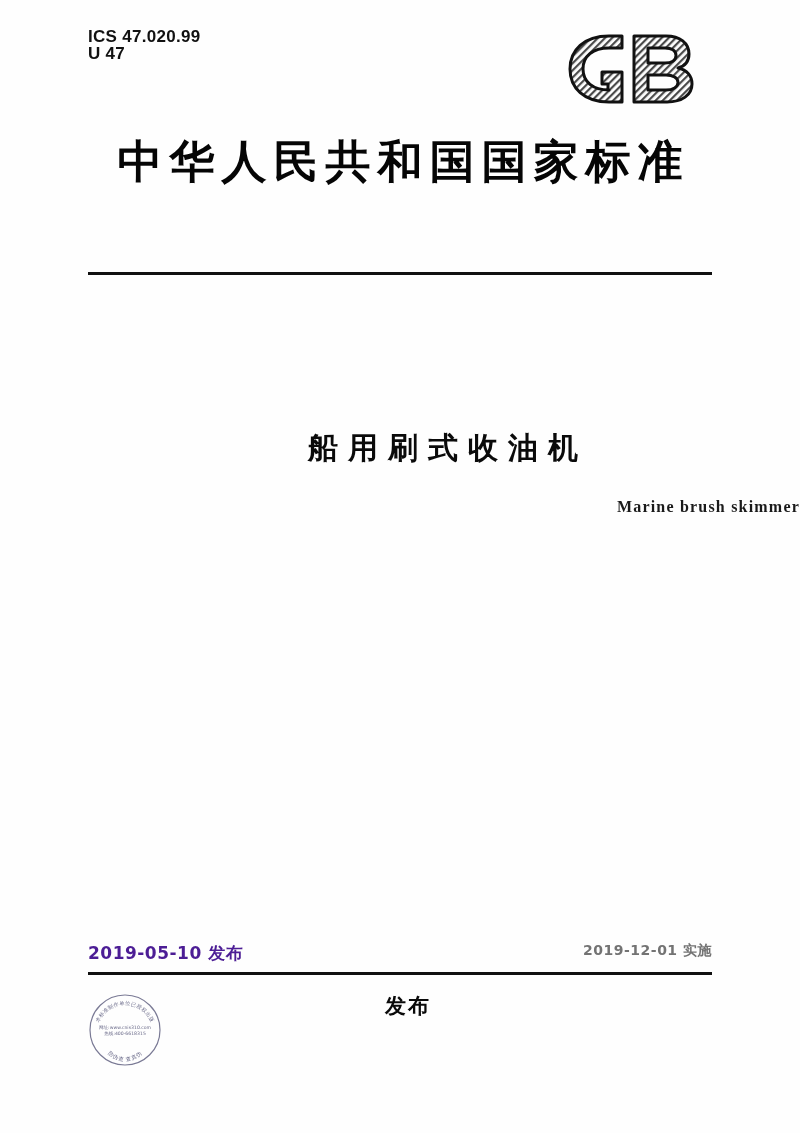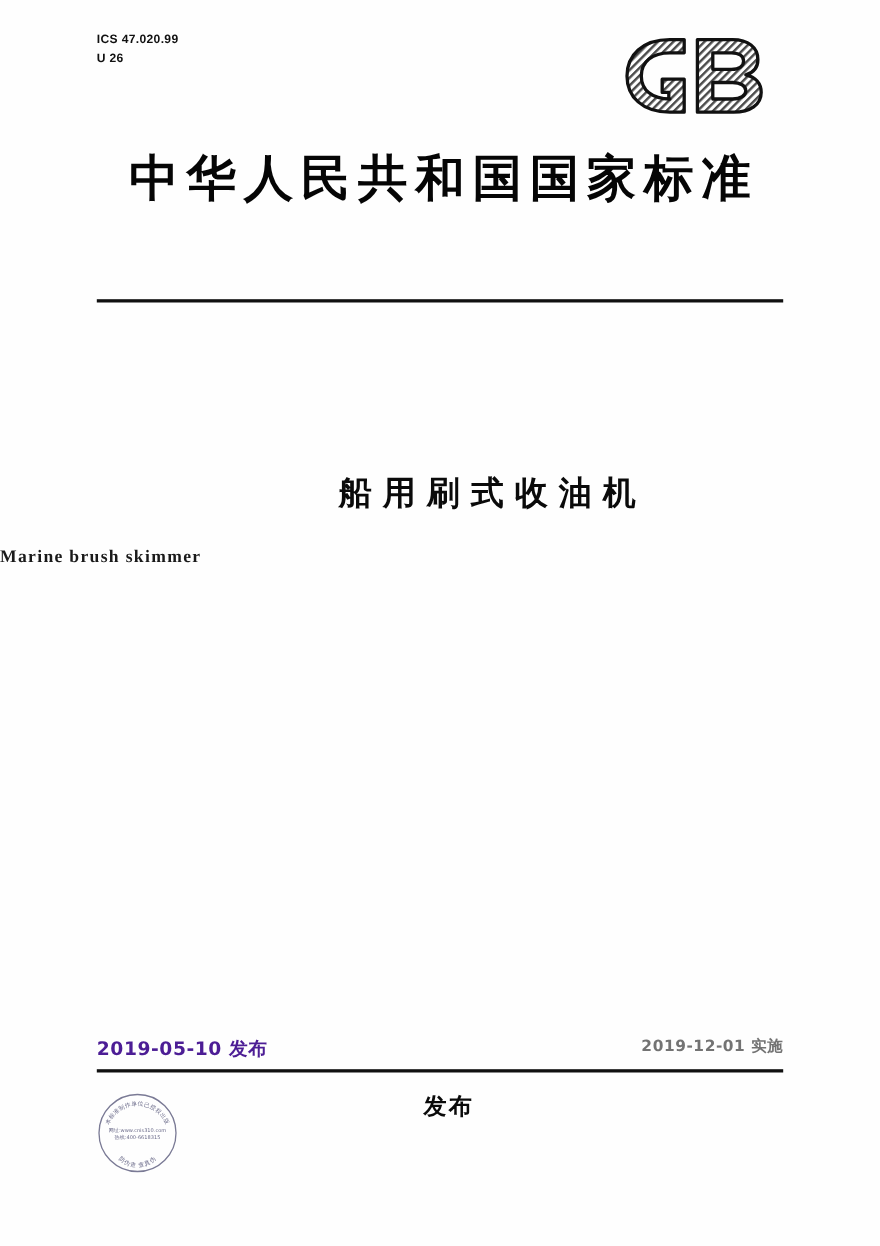--- a/index.html
+++ b/index.html
@@ -24,21 +24,21 @@
     background: #fefefe;
   }
 
   
   .ics-block {
     position: absolute;
     left: 88px;
     top: 28px;
     font-family: "Liberation Sans", sans-serif;
     font-weight: bold;
-    font-size: 11px;
+    font-size: 17px;
     line-height: 17px;
     letter-spacing: 0.3px;
     color: #111;
   }
 
   
   .gb-logo {
     position: absolute;
     right: 88px;
     top: 30px;
@@ -94,21 +94,21 @@
     text-indent: 10px;
     color: #0a0a0a;
     padding-left: 43px;
   }
 
   .doc-title-en {
     position: absolute;
     left: 0;
     top: 498px;
     width: 800px;
-    text-align: left;
+    text-align: right;
     font-family: "Liberation Serif", serif;
     font-weight: bold;
     font-size: 16px;
     letter-spacing: 1.2px;
     color: #1a1a1a;
   }
 
   
   .date-issue {
     position: absolute;
@@ -186,21 +186,21 @@
     font-family: "DejaVu Sans", sans-serif;
   }
 </style>
 </head>
 <body>
 
 <div class="page">
 
   <div class="ics-block">
     <div>ICS 47.020.99</div>
-    <div>U 26</div>
+    <div>U 47</div>
   </div>
 
   <div class="gb-logo">
     <svg viewBox="0 0 150 78" width="150" height="78" aria-hidden="true">
       <defs>
         <pattern id="hatch" width="5" height="5" patternUnits="userSpaceOnUse" patternTransform="rotate(45)">
           <rect width="5" height="5" fill="#ffffff"></rect>
           <rect width="2.2" height="5" fill="#4a4a4a"></rect>
         </pattern>
       </defs>

